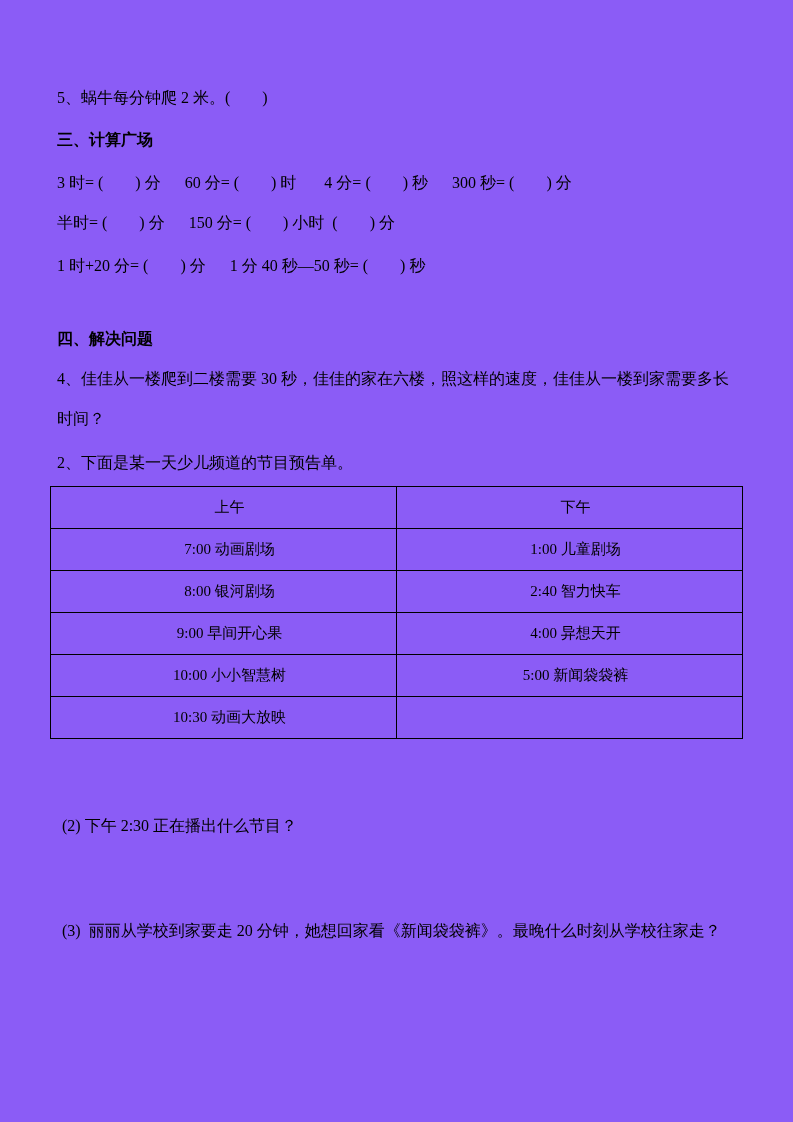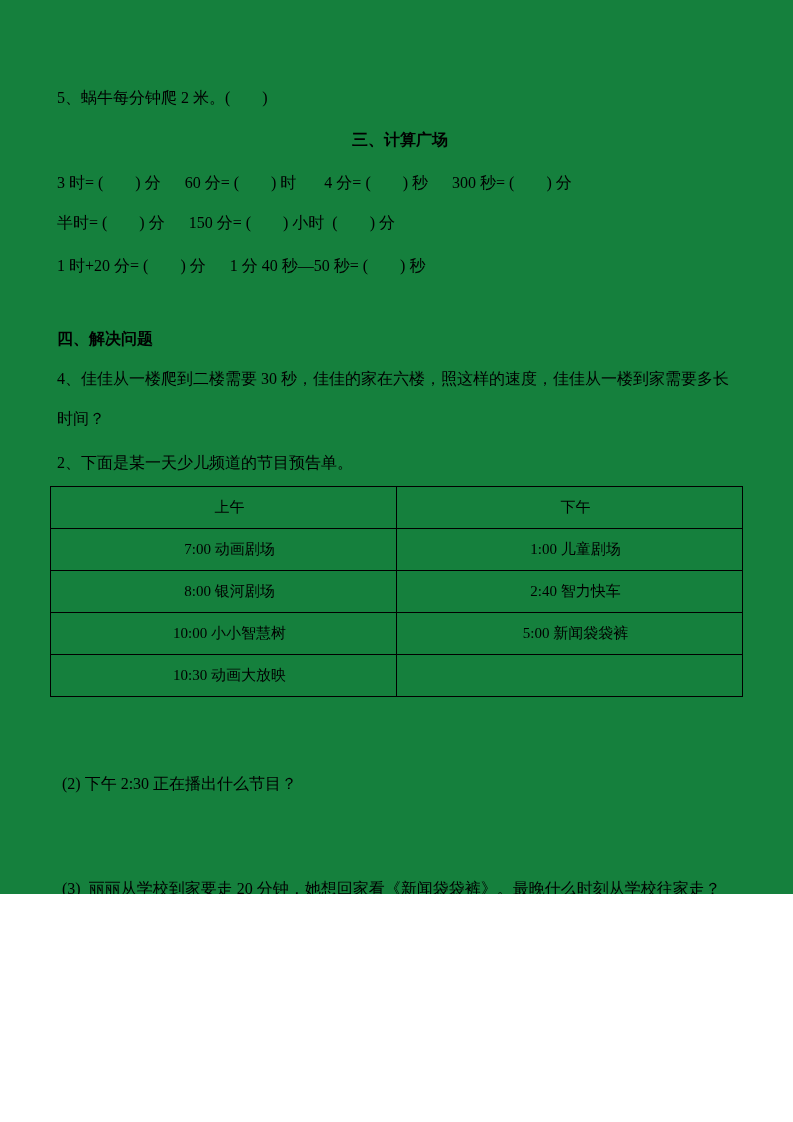--- a/index.html
+++ b/index.html
@@ -3,41 +3,41 @@
 <meta charset="utf-8">
 <style>
   html, body {
     margin: 0;
     padding: 0;
     background: #ffffff;
   }
   .page {
     position: relative;
     width: 793px;
-    height: 894px;
-    background: #15803d;
+    height: 1122px;
+    background: #8b5cf6;
     box-sizing: border-box;
     padding: 78px 50px 0 50px;
     font-family: "Liberation Serif", "DejaVu Serif", serif;
     color: #000000;
     overflow: hidden;
   }
   .line {
     font-size: 16px;
     line-height: 40px;
     margin: 0 0 0 7px;
     white-space: pre-wrap;
   }
   .heading {
     font-weight: bold;
   }
   .sub-question {
     margin-left: 12px;
   }
-  .mt2  { margin-top: 2px; text-align: center; }
+  .mt2  { margin-top: 2px; }
   .mt3  { margin-top: 3px; }
   .mt4  { margin-top: 4px; }
   .mt33 { margin-top: 33px; }
   .mt67 { margin-top: 67px; }
   .mt65 { margin-top: 65px; }
   table.schedule {
     border-collapse: collapse;
     width: 693px;
     margin-top: 3px;
     table-layout: fixed;
@@ -82,20 +82,24 @@
       </tr>
       <tr>
         <td>7:00 动画剧场</td>
         <td>1:00 儿童剧场</td>
       </tr>
       <tr>
         <td>8:00 银河剧场</td>
         <td>2:40 智力快车</td>
       </tr>
       <tr>
+        <td>9:00 早间开心果</td>
+        <td>4:00 异想天开</td>
+      </tr>
+      <tr>
         <td>10:00 小小智慧树</td>
         <td>5:00 新闻袋袋裤</td>
       </tr>
       <tr>
         <td>10:30 动画大放映</td>
         <td></td>
       </tr>
     </tbody>
   </table>
 

